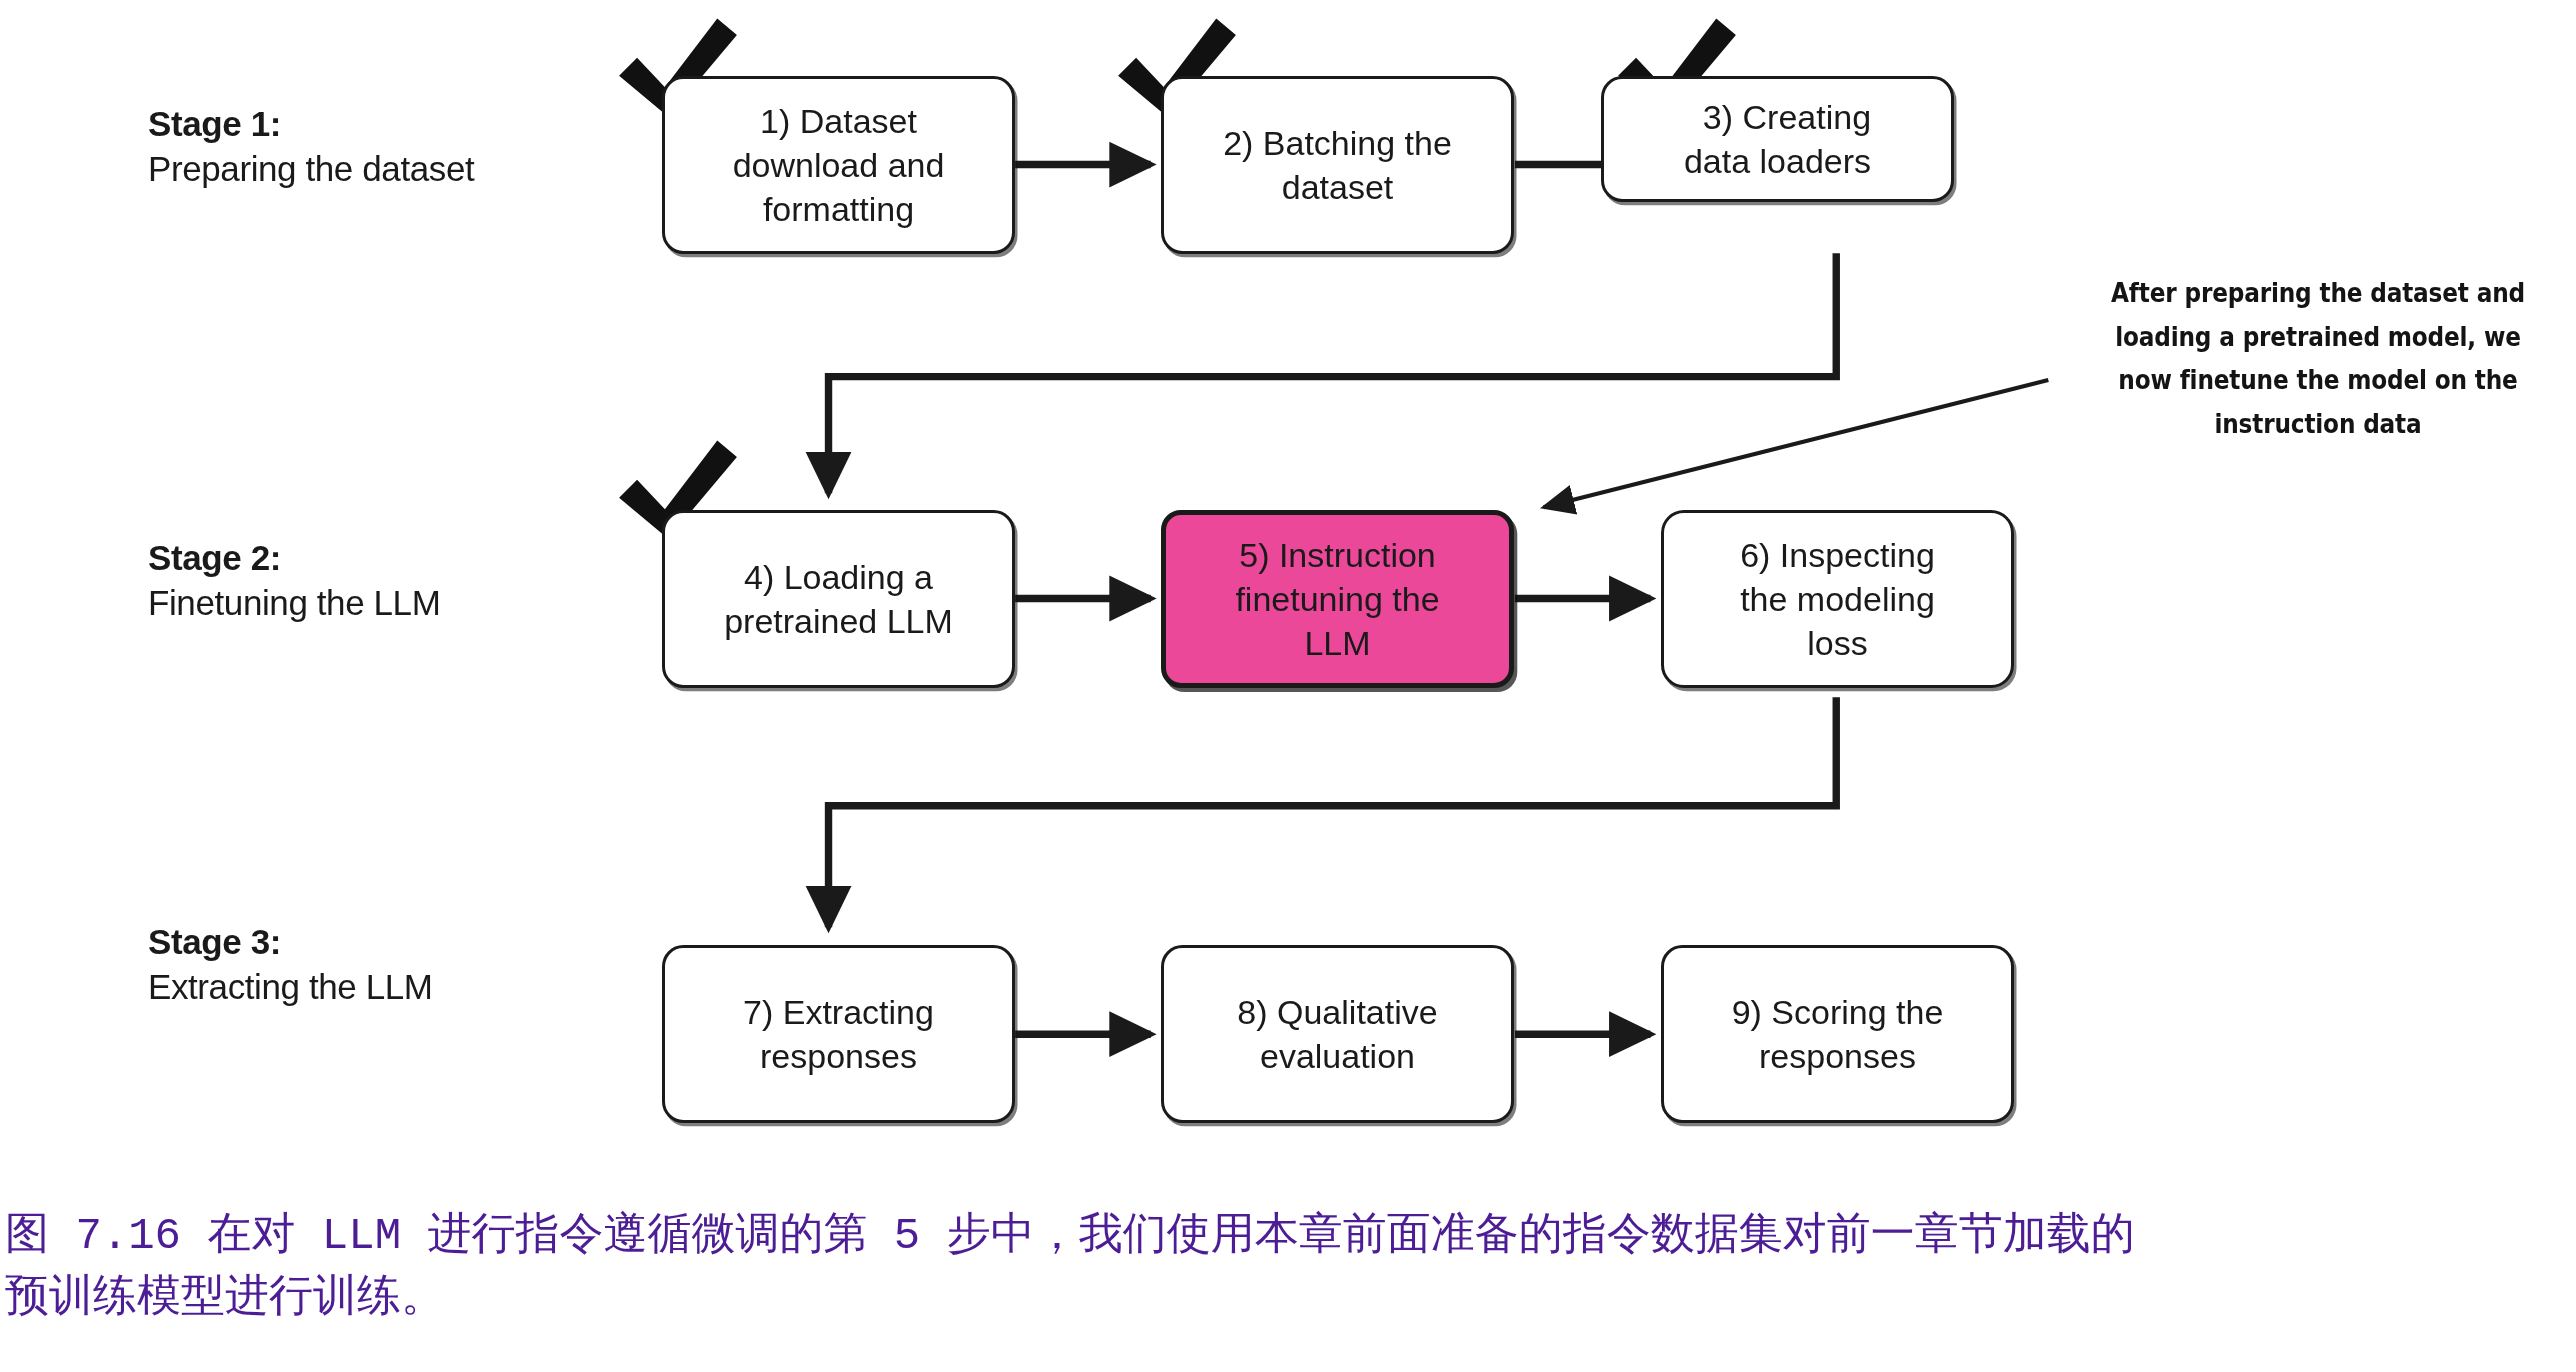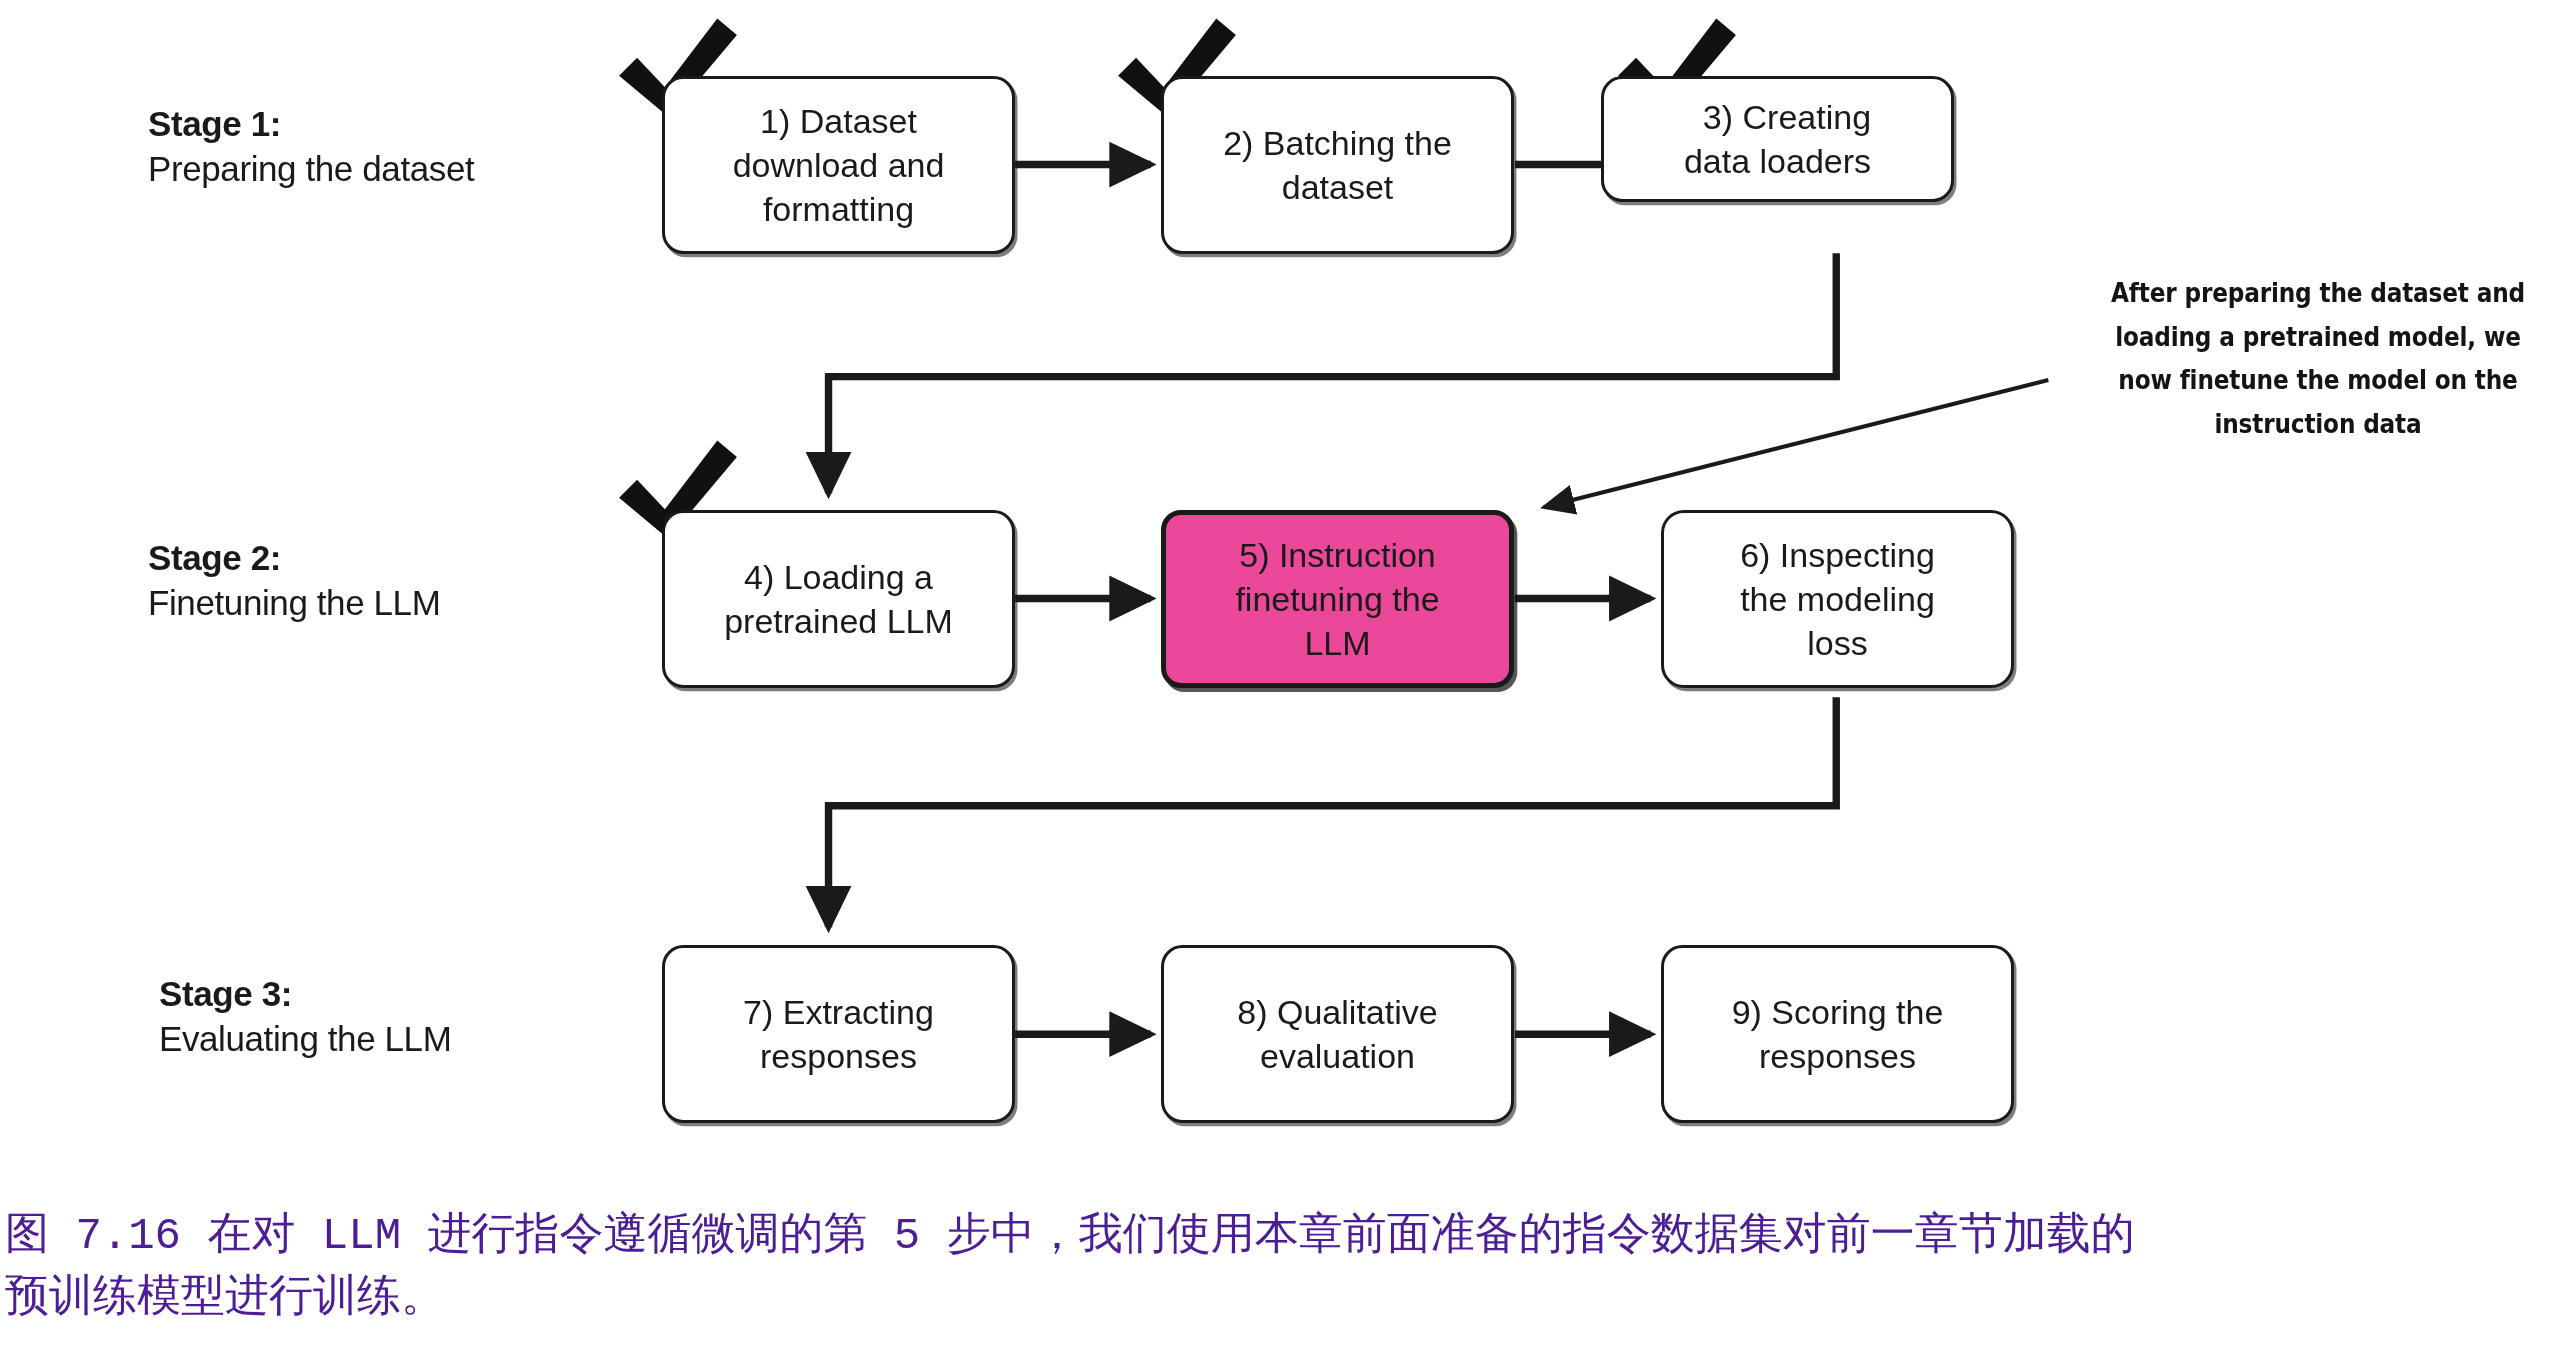--- a/index.html
+++ b/index.html
@@ -141,23 +141,23 @@
   <div class="stage-label" style="left:148px; top:102px;">
     <div class="stage-title">Stage 1:</div>
     <div class="stage-sub">Preparing the dataset</div>
   </div>
 
   <div class="stage-label" style="left:148px; top:536px;">
     <div class="stage-title">Stage 2:</div>
     <div class="stage-sub">Finetuning the LLM</div>
   </div>
 
-  <div class="stage-label" style="left:148px; top:972px;margin-left:11px;">
+  <div class="stage-label" style="left:148px; top:920px;">
     <div class="stage-title">Stage 3:</div>
-    <div class="stage-sub">Evaluating the LLM</div>
+    <div class="stage-sub">Extracting the LLM</div>
   </div>
 
   <div class="node" style="left:662px; top:76px; width:353px; height:178px;">
     <span>
       <span class="node-text">1) Dataset</span>
       <span class="node-text">download and</span>
       <span class="node-text">formatting</span>
     </span>
   </div>
 

